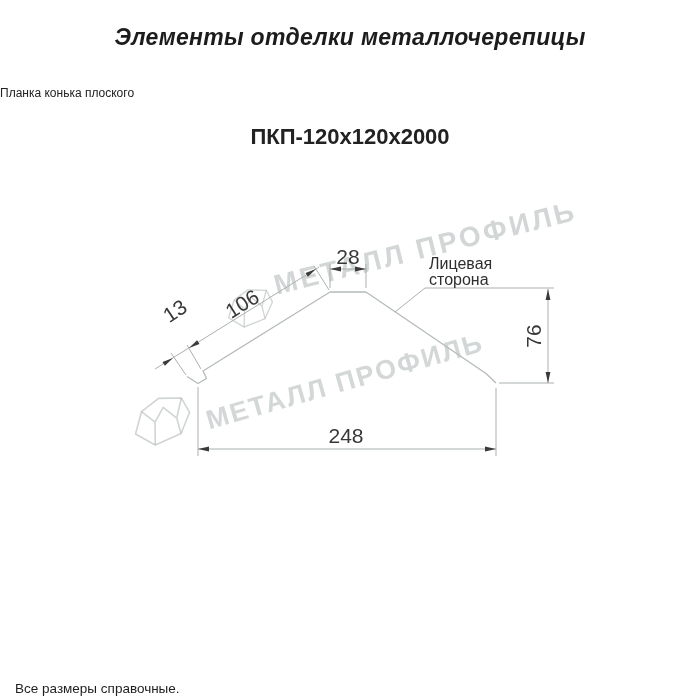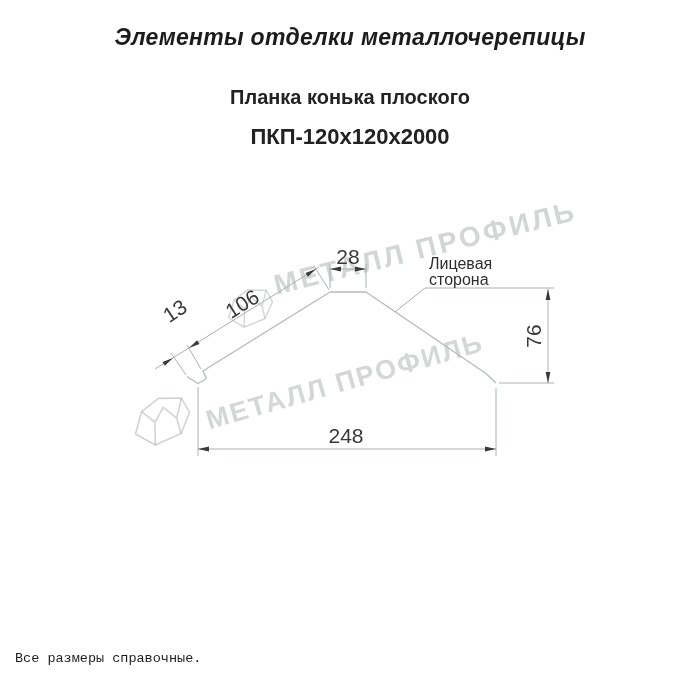--- a/index.html
+++ b/index.html
@@ -5,33 +5,33 @@
   html,body{margin:0;padding:0;}
   body{
     width:700px;height:700px;position:relative;background:#ffffff;
     font-family:"Liberation Sans", sans-serif;overflow:hidden;
   }
   .title{
     position:absolute;top:24px;left:0;width:700px;text-align:center;
     font-size:23px;font-weight:700;color:#1c1c1c;letter-spacing:0.3px;font-style:italic;
   }
   .subtitle{
-    position:absolute;top:86px;left:0;width:700px;text-align:center;
-    font-size:20px;font-weight:700;color:#222;
+    position:absolute;top:86px;left:0;width:700px;text-align:left;
+    font-size:12px;font-weight:400;color:#222;
   }
   .prodcode{
     position:absolute;top:124px;left:0;width:700px;text-align:center;
     font-size:22px;font-weight:700;color:#222;
   }
   .drawing{
     position:absolute;left:0;top:0;width:700px;height:700px;
   }
   .footer{
-    position:absolute;left:15px;bottom:32px;color:#1e1e1e;
-    font-size:13.5px;line-height:18px;font-family:Liberation Mono, monospace;
+    position:absolute;left:15px;bottom:2px;color:#1e1e1e;
+    font-size:13.5px;line-height:18px;
   }
   svg text{font-family:"Liberation Sans", sans-serif;}
   .dimnum{fill:#383838;font-size:21px;}
   .lbl{fill:#2e2e2e;font-size:16px;}
   .wmtext{fill:rgba(167,173,173,0.50);font-size:28px;font-weight:700;letter-spacing:3px;}
   .wmtext2{fill:rgba(160,166,166,0.45);font-size:27px;font-weight:700;letter-spacing:2px;}
   .wmlogo{stroke:rgba(170,176,176,0.55);stroke-width:1.6;fill:none;stroke-linejoin:round;}
   .profile{stroke:#b4bbb9;stroke-width:1.3;fill:none;stroke-linejoin:round;}
   .thin{stroke:#aab1b0;stroke-width:1;fill:none;}
   .arr{fill:#3a3a3a;stroke:none;}

